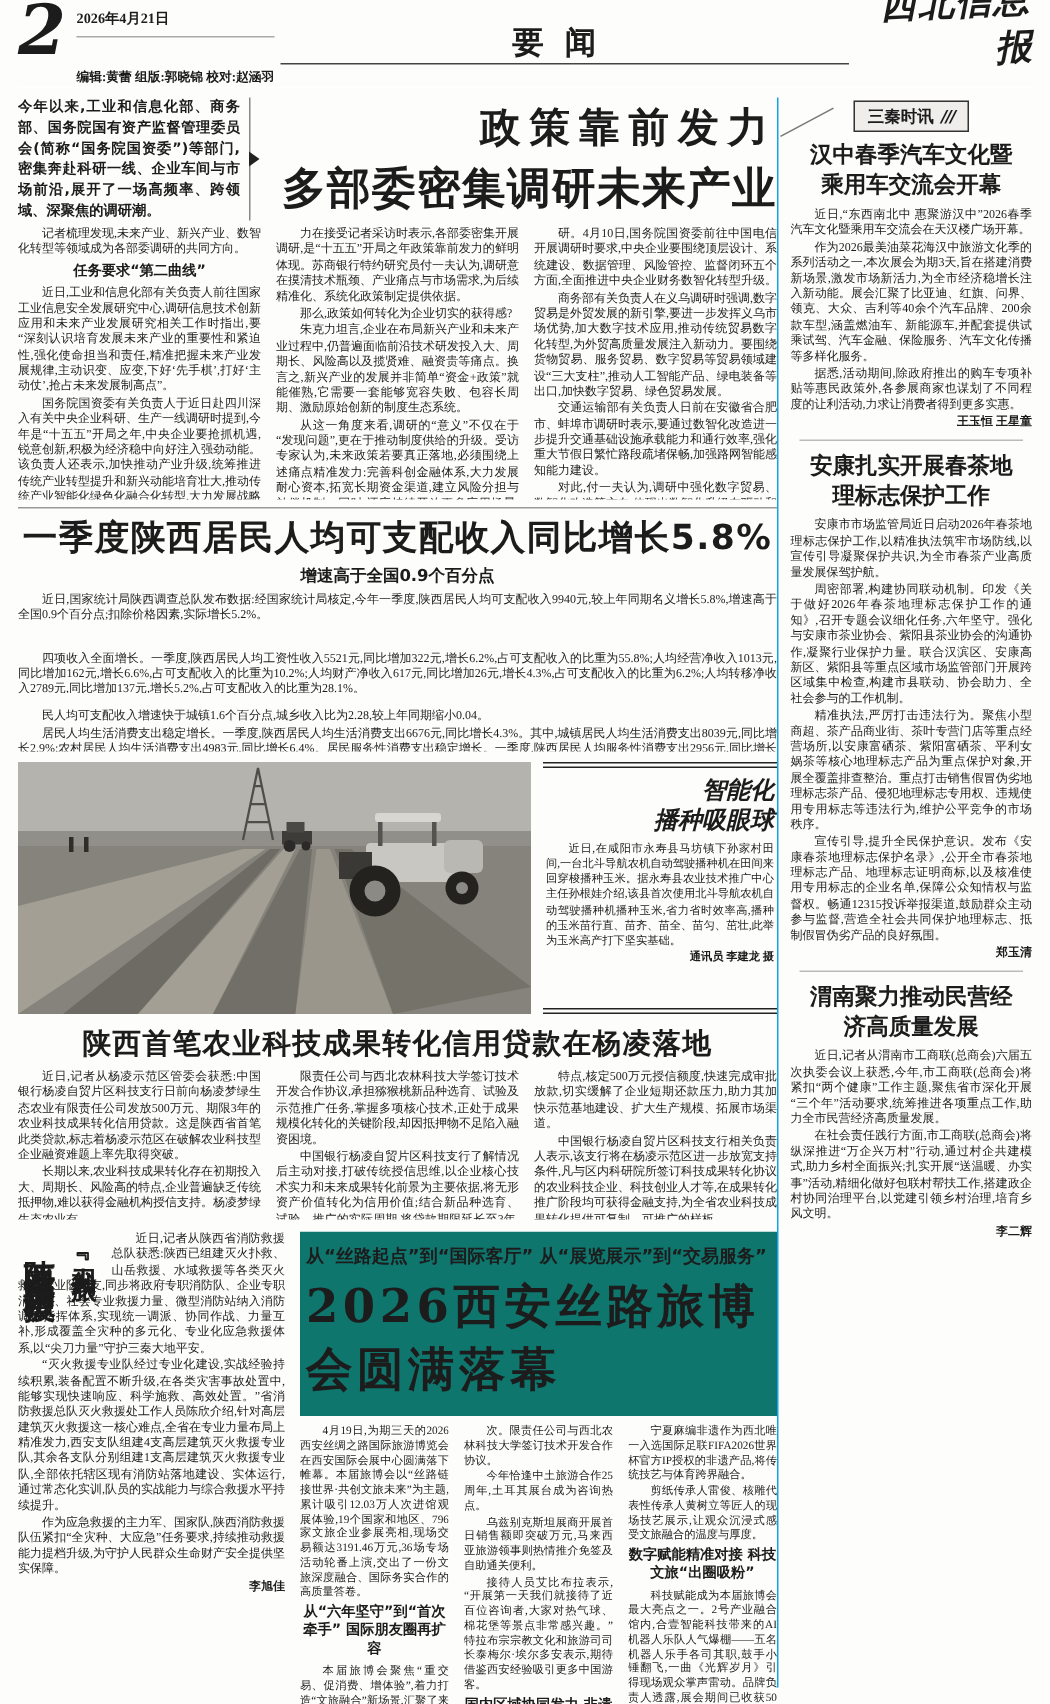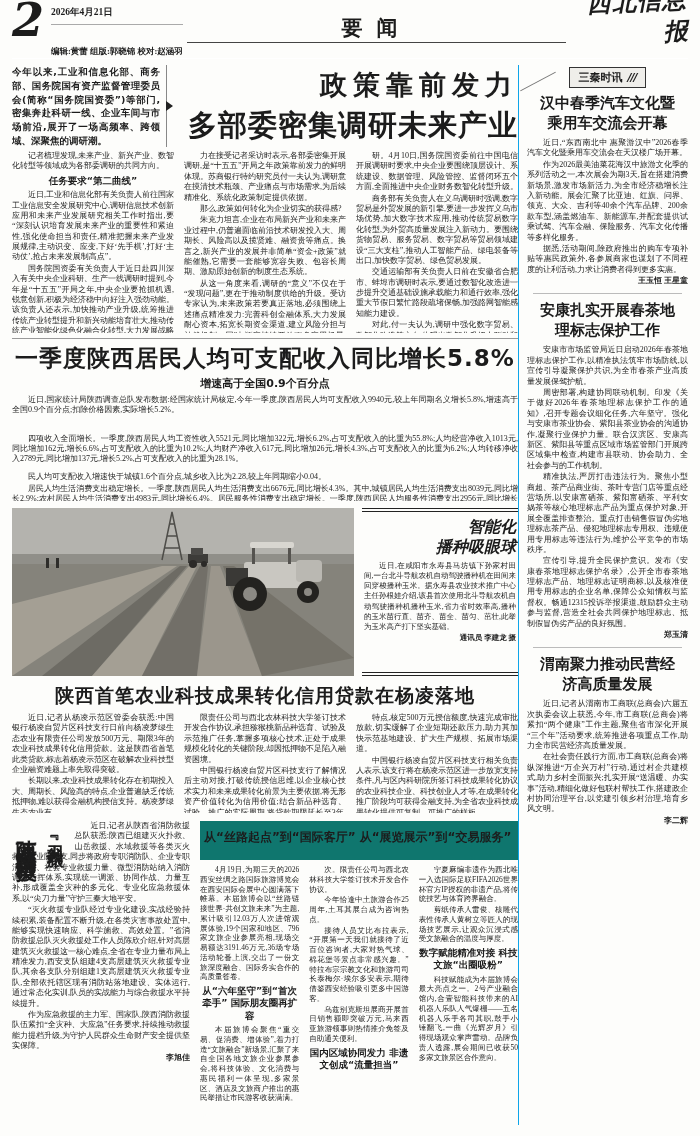--- a/index.html
+++ b/index.html
@@ -239,33 +239,34 @@
           </div>
           <p>近日,记者从陕西省消防救援总队获悉:陕西已组建灭火扑救、山岳救援、水域救援等各类灭火救援专业队78支,同步将政府专职消防队、企业专职消防队、社会专业救援力量、微型消防站纳入消防调度指挥体系,实现统一调派、协同作战、力量互补,形成覆盖全灾种的多元化、专业化应急救援体系,以“尖刀力量”守护三秦大地平安。</p>
           <p>“灭火救援专业队经过专业化建设,实战经验持续积累,装备配置不断升级,在各类灾害事故处置中,能够实现快速响应、科学施救、高效处置。”省消防救援总队灭火救援处工作人员陈欣介绍,针对高层建筑灭火救援这一核心难点,全省在专业力量布局上精准发力,西安支队组建4支高层建筑灭火救援专业队,其余各支队分别组建1支高层建筑灭火救援专业队,全部依托辖区现有消防站落地建设、实体运行,通过常态化实训,队员的实战能力与综合救援水平持续提升。</p>
           <p>作为应急救援的主力军、国家队,陕西消防救援队伍紧扣“全灾种、大应急”任务要求,持续推动救援能力提档升级,为守护人民群众生命财产安全提供坚实保障。</p>
           <div class="byline">李旭佳</div>
         </article>
 
         <article class="expo">
           <div class="banner">
             <div class="kicker">从“丝路起点”到“国际客厅”  从“展览展示”到“交易服务”</div>
+            <div class="banner-title">2026西安丝路旅博会圆满落幕</div>
           </div>
           <div class="cols expo-body">
             <div class="col">
               <p>4月19日,为期三天的2026西安丝绸之路国际旅游博览会在西安国际会展中心圆满落下帷幕。本届旅博会以“丝路链接世界·共创文旅未来”为主题,累计吸引12.03万人次进馆观展体验,19个国家和地区、796家文旅企业参展亮相,现场交易额达3191.46万元,36场专场活动轮番上演,交出了一份文旅深度融合、国际务实合作的高质量答卷。</p>
               <div class="sub">从“六年坚守”到“首次牵手” 国际朋友圈再扩容</div>
               <p>本届旅博会聚焦“重交易、促消费、增体验”,着力打造“文旅融合”新场景,汇聚了来自全国各地文旅企业参展参会,将科技体验、文化消费与惠民福利一体呈现,多家景区、酒店及文旅商户推出的惠民举措让市民游客收获满满。</p>
 
             </div>
             <div class="col">
               <p>次。限责任公司与西北农林科技大学签订技术开发合作协议。</p>
               <p>今年恰逢中土旅游合作25周年,土耳其展台成为咨询热点。</p>
+              <p>乌兹别克斯坦展商开展首日销售额即突破万元,马来西亚旅游领事则热情推介免签及自助通关便利。</p>
               <p>接待人员艾比布拉表示,“开展第一天我们就接待了近百位咨询者,大家对热气球、棉花堡等景点非常感兴趣。”特拉布宗宗教文化和旅游司司长泰梅尔·埃尔多安表示,期待借鉴西安经验吸引更多中国游客。</p>
-              <p>乌兹别克斯坦展商开展首日销售额即突破万元,马来西亚旅游领事则热情推介免签及自助通关便利。</p>
               <div class="sub">国内区域协同发力 非遗文创成“流量担当”</div>
 
             </div>
             <div class="col">
               <p>宁夏麻编非遗作为西北唯一入选国际足联FIFA2026世界杯官方IP授权的非遗产品,将传统技艺与体育跨界融合。</p>
               <p>剪纸传承人雷俊、核雕代表性传承人黄树立等匠人的现场技艺展示,让观众沉浸式感受文旅融合的温度与厚度。</p>
               <div class="sub">数字赋能精准对接 科技文旅“出圈吸粉”</div>
               <p>科技赋能成为本届旅博会最大亮点之一。2号产业融合馆内,合壹智能科技带来的AI机器人乐队人气爆棚——五名机器人乐手各司其职,鼓手小锤翻飞,一曲《光辉岁月》引得现场观众掌声雷动。品牌负责人透露,展会期间已收获50多家文旅景区合作意向。</p>
 
             </div>

